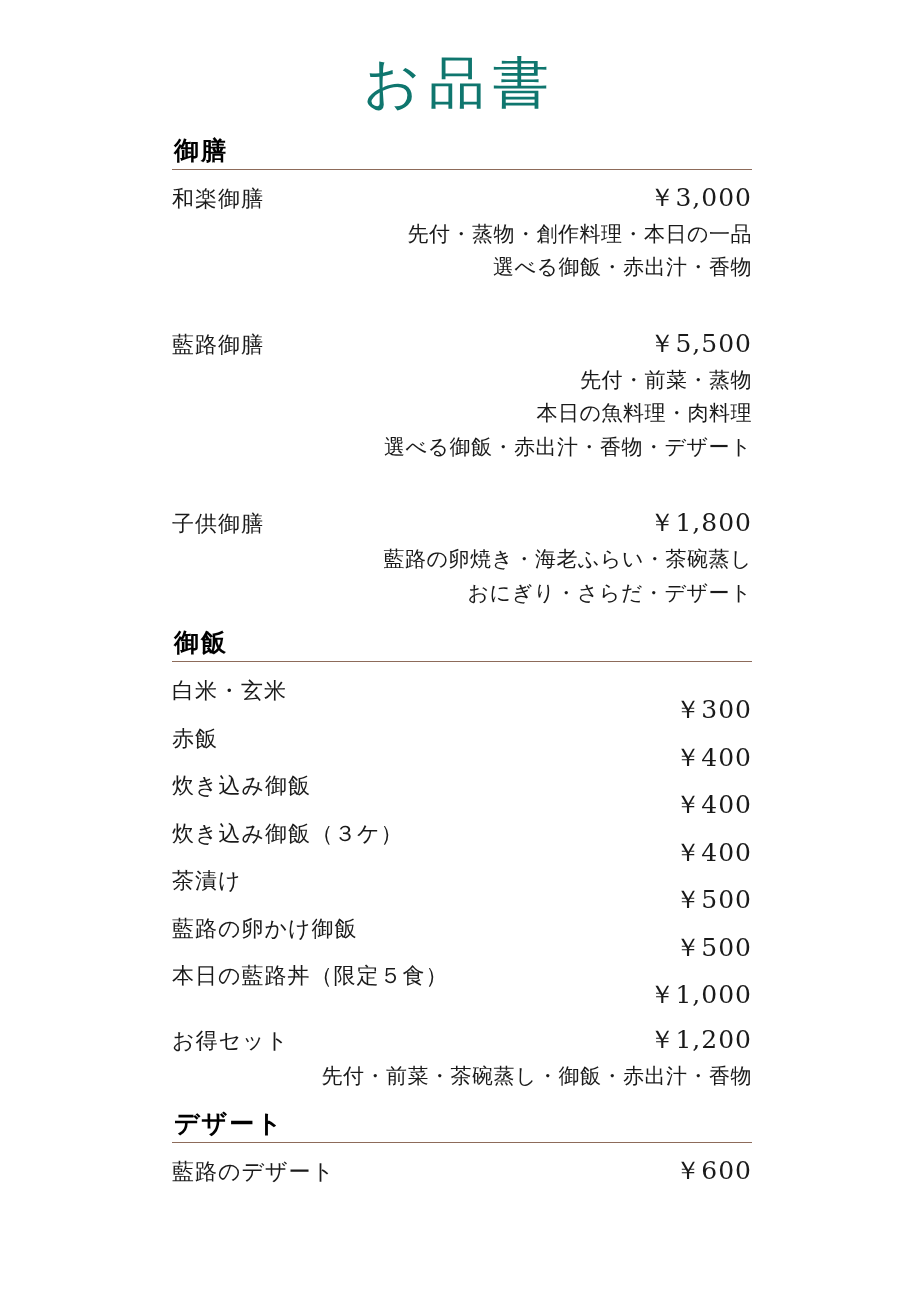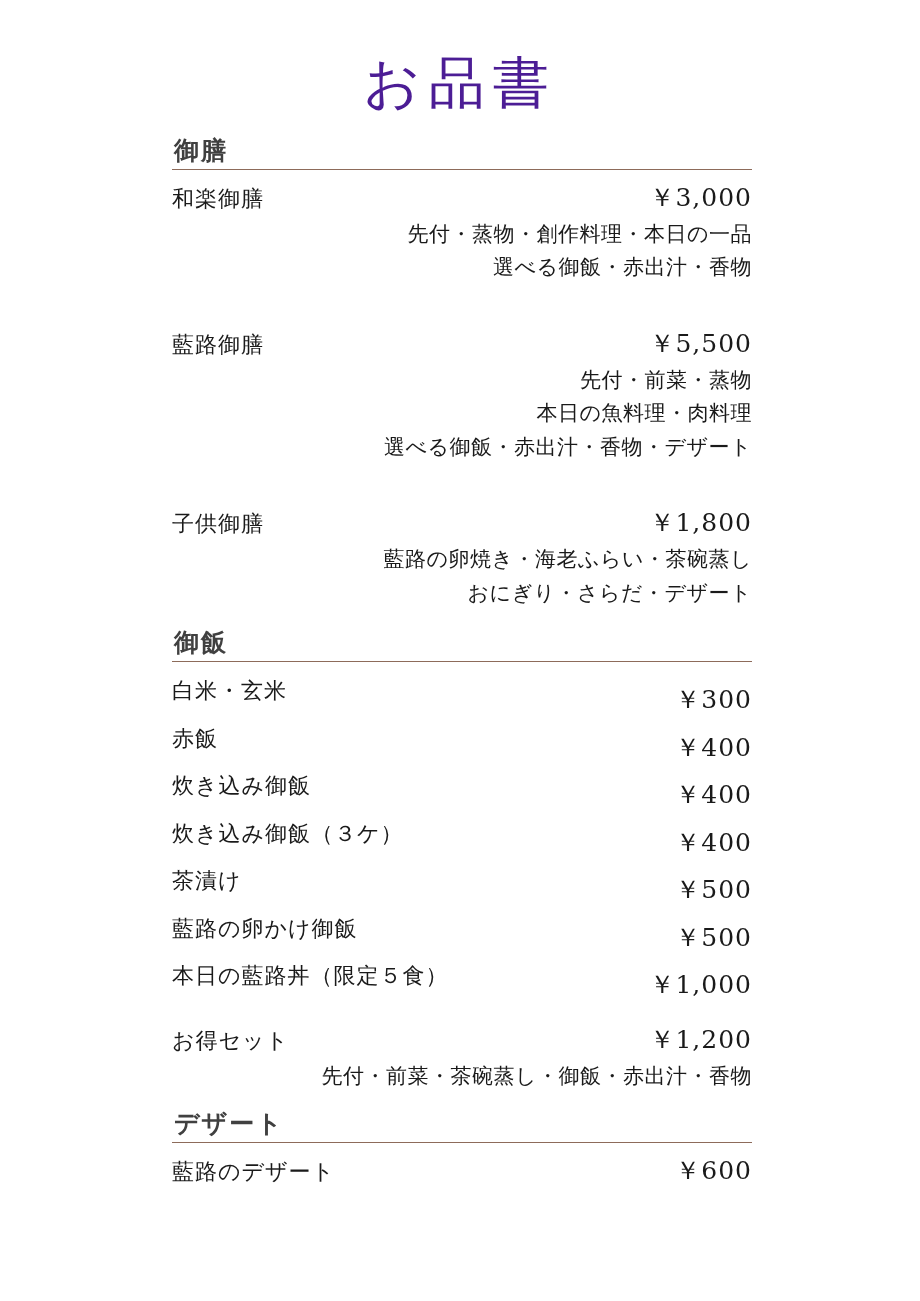--- a/index.html
+++ b/index.html
@@ -20,33 +20,33 @@
     height: 1301px;
     box-sizing: border-box;
     padding: 0;
   }
   .menu-title {
     text-align: center;
     font-size: 56px;
     letter-spacing: 8px;
     font-weight: 400;
     margin: 46px 0 0 0;
-    color: #4c1d95;
+    color: #0f766e;
     font-family: "DejaVu Serif", "Liberation Serif", serif;
   }
   .content {
     width: 580px;
     margin: 0 auto;
     margin-left: 172px;
   }
   .section {
     margin-top: 18px;
   }
   .section-header {
-    color: #404040;
+    color: #000000;
     font-size: 25px;
     font-weight: 700;
     letter-spacing: 2px;
     margin: 0 0 3px 2px;
     line-height: 1.2;
   }
   .rule {
     border: 0;
     border-top: 1px solid #8d6b5a;
     margin: 0 0 9px 0;
@@ -84,21 +84,21 @@
   
   .list-row {
     display: flex;
     align-items: baseline;
     justify-content: space-between;
     font-size: 22px;
     line-height: 1.9;
   }
   .list-row .item-price {
     position: relative;
-    top: 10px;
+    top: 20px;
   }
   .section-gohan .rule { margin-bottom: 4px; }
   .section-zen { margin-top: 14px; }
   .section-dessert { margin-top: 16px; }
   .dessert-row { font-size: 22px; }
 </style>
 </head>
 <body>
 
 <div class="page">

